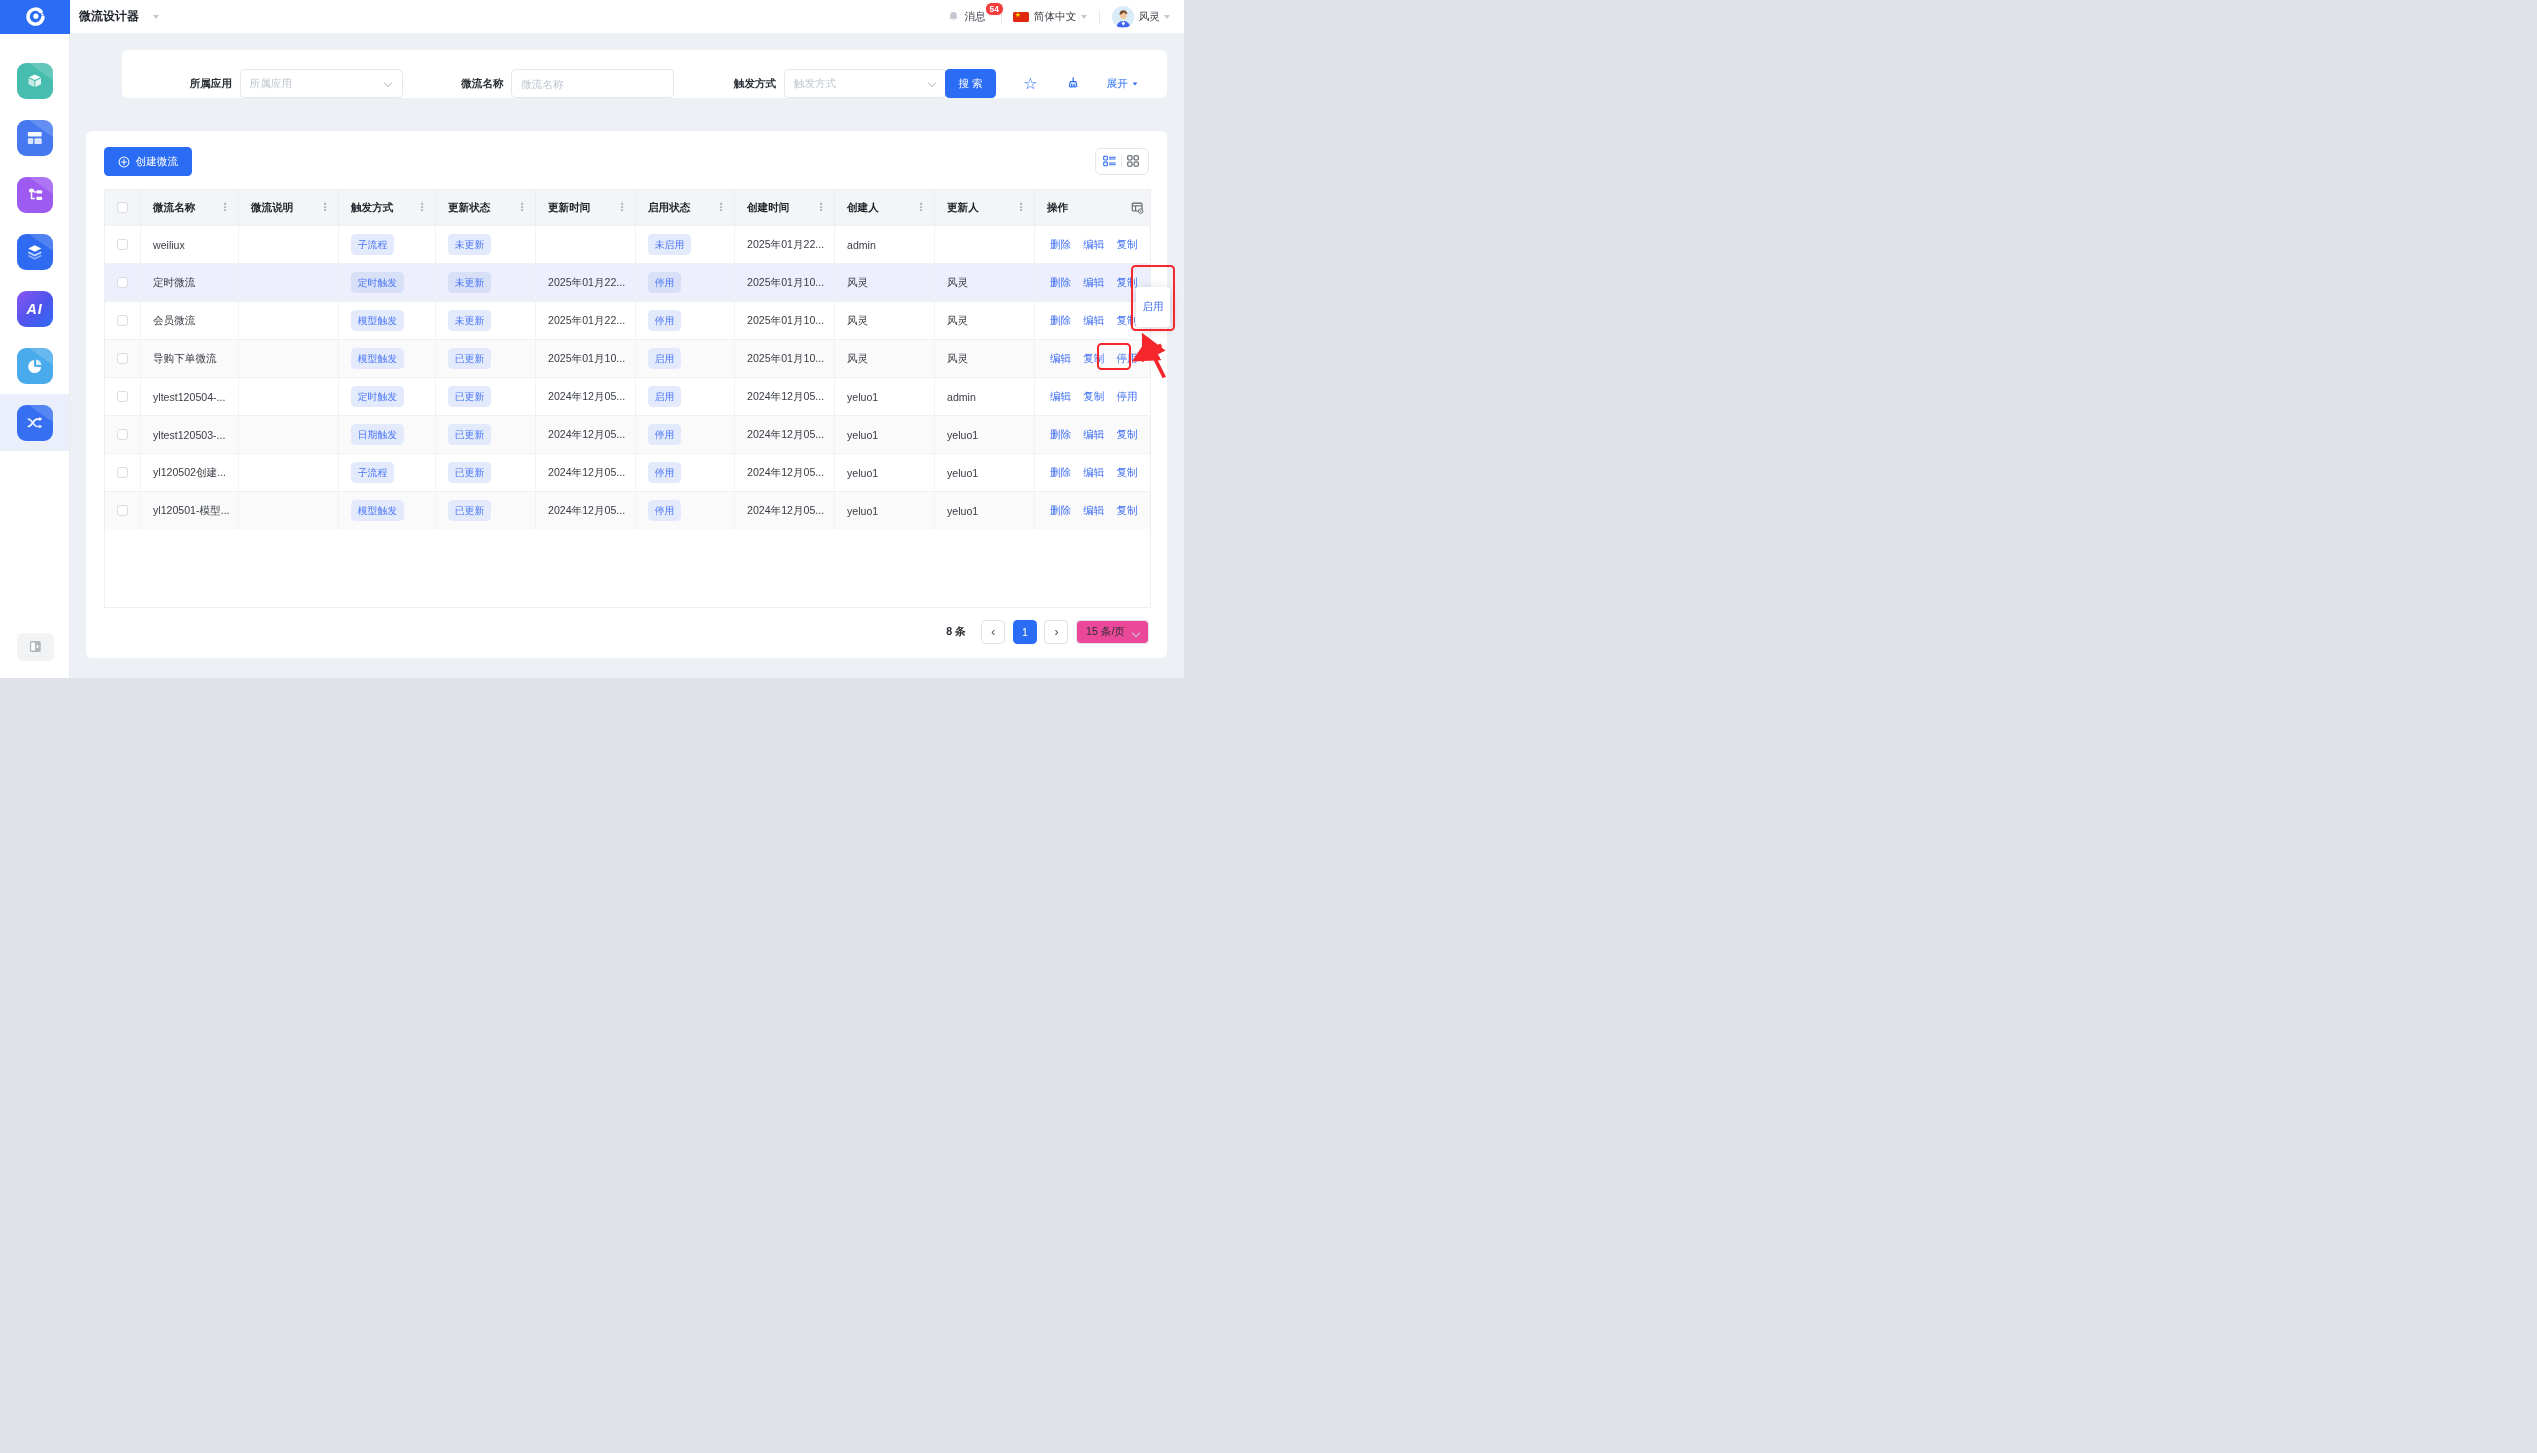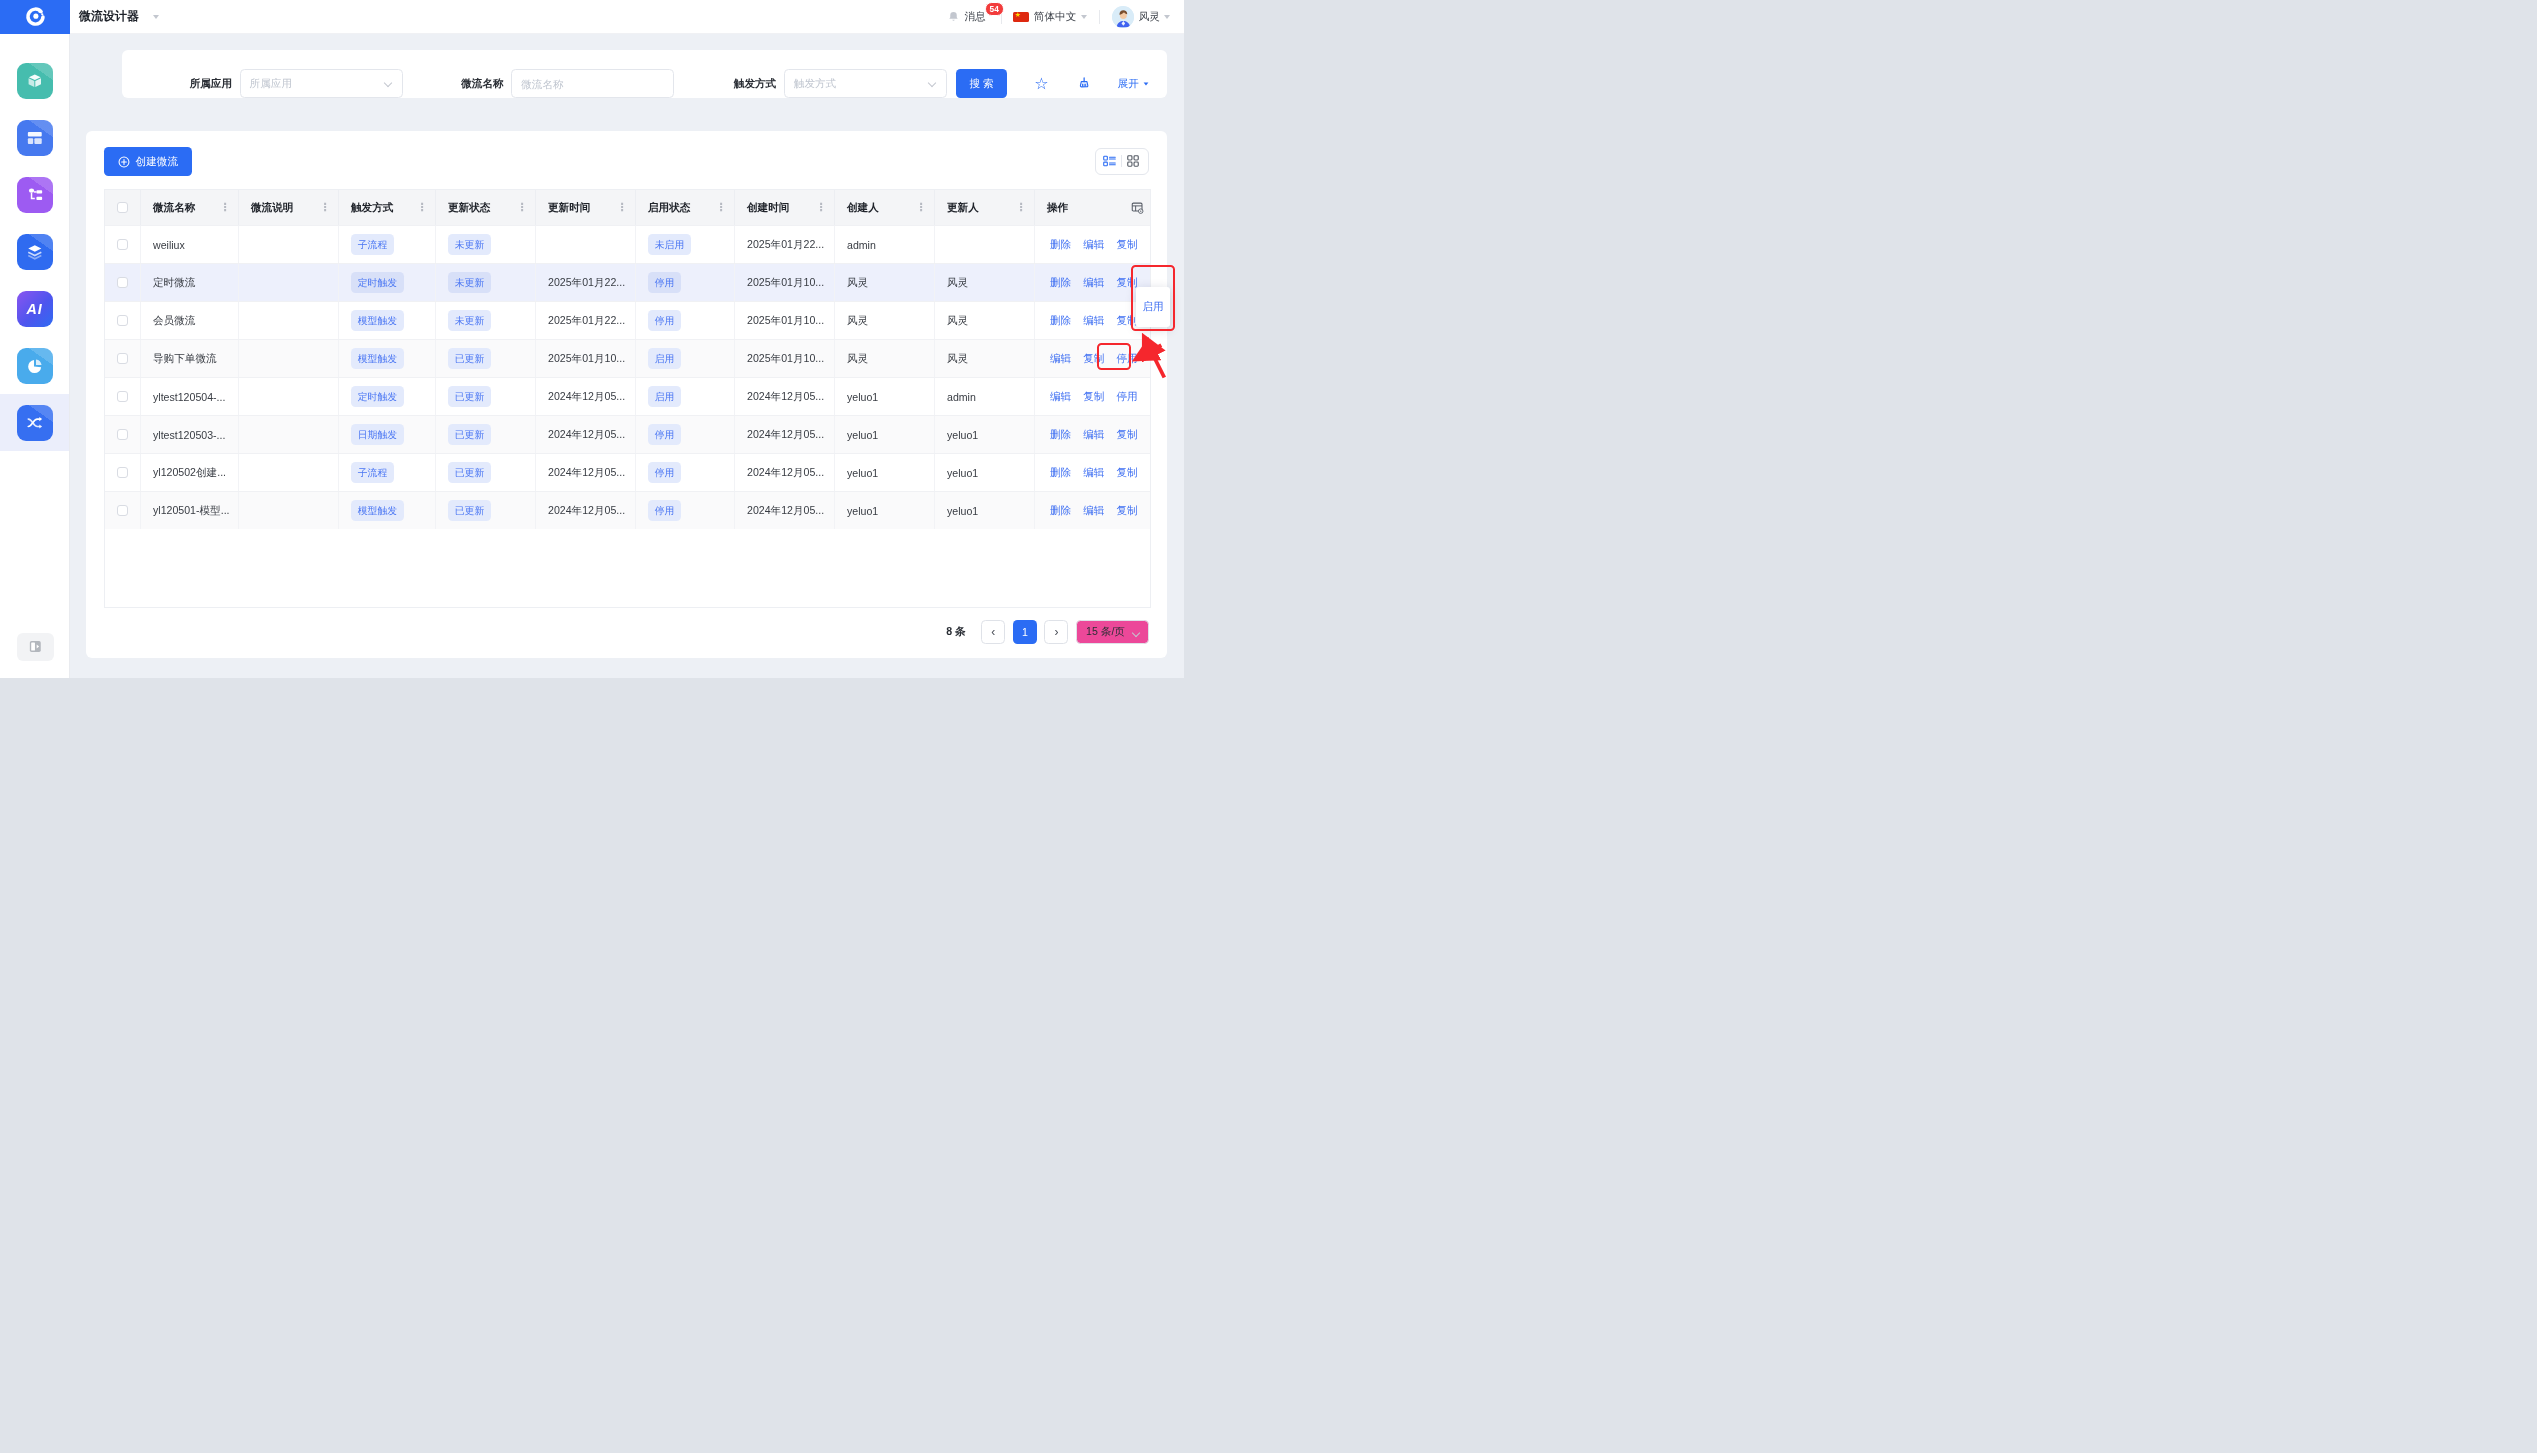--- a/index.html
+++ b/index.html
@@ -44,21 +44,21 @@
   .filter-card { position:absolute; left:16px; right:17.4px; top:16px; height:48px;
                  display:flex; align-items:flex-end;margin-left:36px; }
   .f-group { display:flex; align-items:center; }
   .f-label { width:45px; text-align:right; margin-right:7.6px; font-weight:bold; color:#2a2e35; flex:none; }
   .f-ctl { width:163px; height:29px; border:0.8px solid #e3e6ec; border-radius:4.5px; background:#fff;
            display:flex; align-items:center; padding:0 9px; color:#bfc5cf; position:relative; cursor:pointer; }
   .f-ctl input { border:none; outline:none; width:100%; font-size:10.6px; font-family:inherit; color:#3a3f47; }
   .f-ctl input::placeholder { color:#bfc5cf; }
   .chev { width:6px; height:6px; border-right:1.1px solid #c3c7cf; border-bottom:1.1px solid #c3c7cf;
           transform:rotate(45deg); position:absolute; right:10.6px; top:9.8px; }
-  .f-right { position:absolute; right:18px; display:flex; align-items:center; gap:27px; }
+  .f-right { position:absolute; right:29px; display:flex; align-items:center; gap:27px; }
   .btn-primary { background:#2b6cf4; color:#fff; border:none; border-radius:4.5px; height:29px; padding:0 13.6px;
                  font-size:10.6px; font-family:inherit; cursor:pointer; display:flex; align-items:center; gap:6px; }
   .icon-star { color:#2b6cf4; font-size:16px; line-height:1; cursor:pointer; }
   .expand { color:#2b6cf4; display:flex; align-items:center; gap:3.8px; cursor:pointer; }
   .caret-blue { border-top-color:#2b6cf4; transform:scale(.8); }
   
   .table-card { position:absolute; left:16px; right:17.4px; top:97px; height:527px; }
   .tc-toolbar { display:flex; align-items:center; justify-content:space-between; padding:16px 18px 0 18px; }
   .view-toggle { width:54px; height:26.4px; border:0.8px solid #e4e7ed; border-radius:6px;
                  display:flex; align-items:center; justify-content:center; gap:0; }

